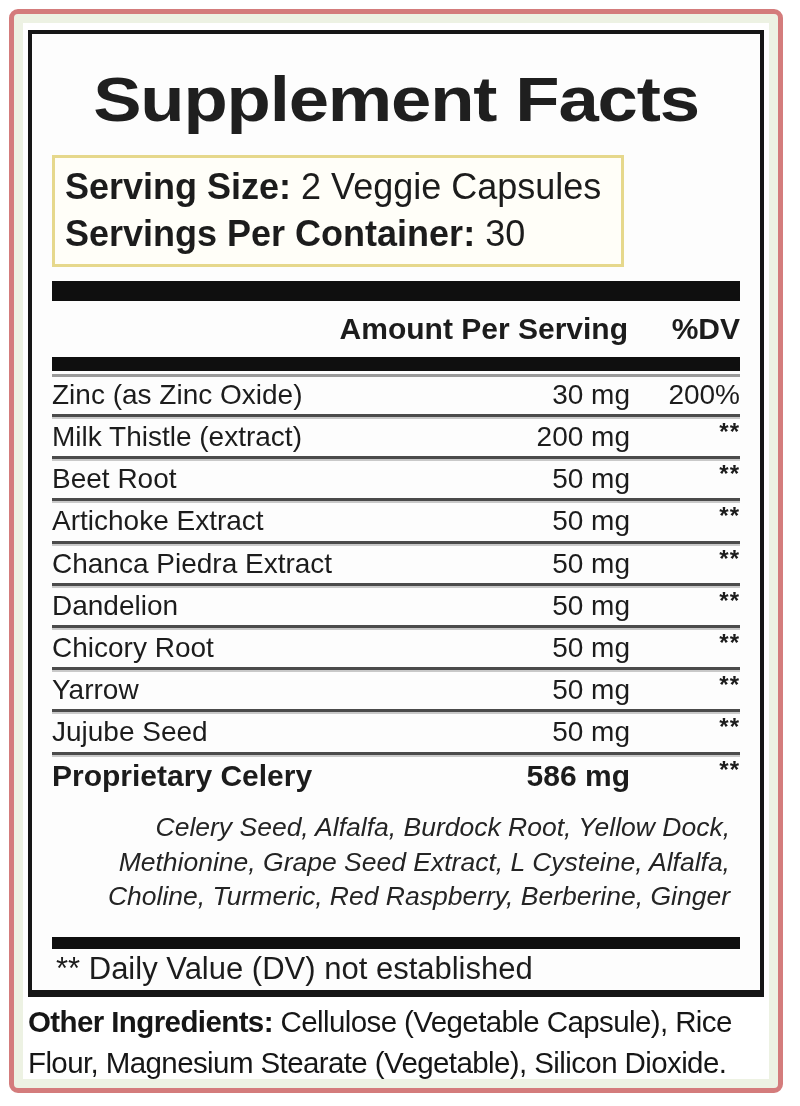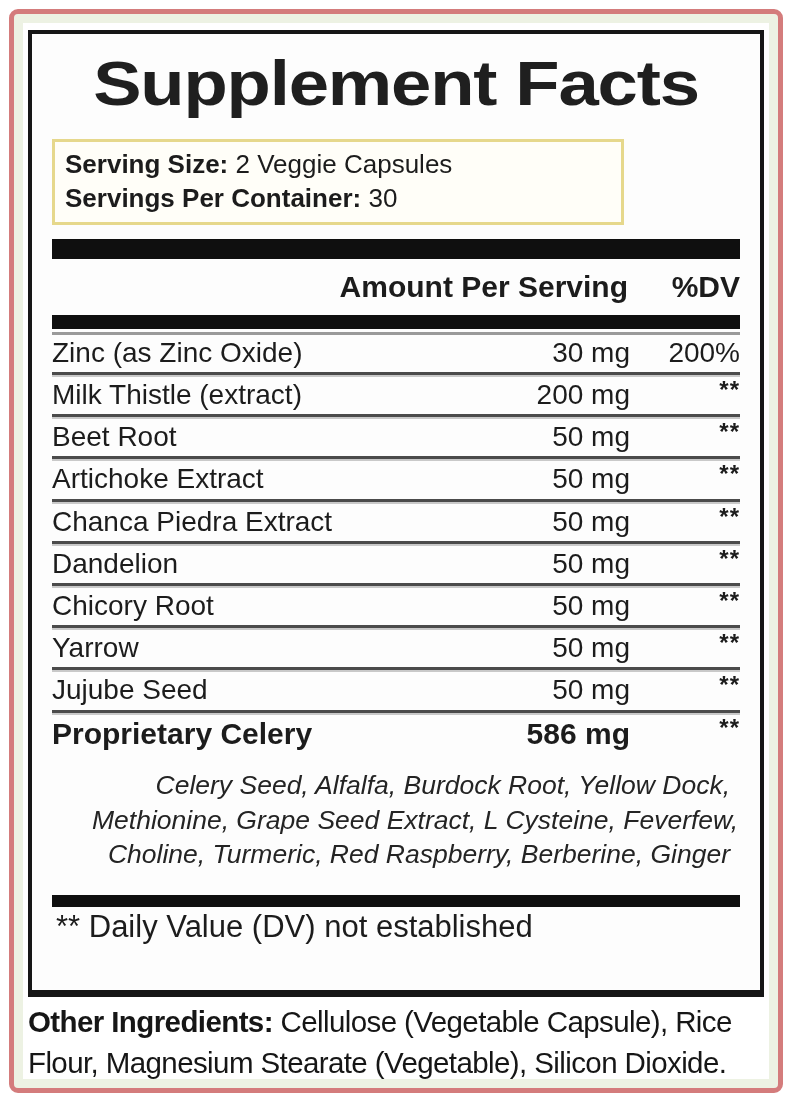--- a/index.html
+++ b/index.html
@@ -14,31 +14,31 @@
     position:absolute; left:9px; top:9px; width:774px; height:1084px;
     border:5px solid #d47c7c; border-radius:9px;
     box-shadow: inset 0 0 0 9px #edf2e3;
     box-sizing:border-box; pointer-events:none;
   }
   
   .label-box {
     position:absolute; left:28px; top:30px; width:736px; height:967px;
     box-sizing:border-box;
     border:4px solid #161616; border-bottom-width:7px;
-    background:#fdfdfd; padding:0 20px;
+    background:#fdfdfd; padding:16px 20px;
   }
   .title {
     margin:18px 0 0; font-size:63px; font-weight:bold; letter-spacing:-1px;
     line-height:1; text-align:center; color:#1f1f1f;
     transform:scaleX(1.15); transform-origin:center; white-space:nowrap;
   }
   .serving-box {
     margin-top:24px; width:572px; box-sizing:border-box;
     border:3px solid #e6d88c; background:#fffef8;
-    padding:6px 10px; font-size:26px; line-height:1.3;
+    padding:6px 10px; font-size:36px; line-height:1.3;
   }
   .serving-line { white-space:nowrap; }
   .b { font-weight:bold; }
   .bar { background:#0f0f0f; }
   .bar1 { height:20px; margin-top:14px; }
   .bar2 { height:14px; }
   .bar3 { height:12px; margin-top:24px; }
   .thinline { height:3px; background:#9a9a9a; margin-top:3px; }
   .hdr {
     display:grid; grid-template-columns:1fr 110px;
@@ -162,21 +162,21 @@
   <div class="divider"></div>
 
   <div class="trow bold">
     <span class="c-name">Proprietary Celery</span>
     <span class="c-amt">586 mg</span>
     <span class="c-dv dv-star">**</span>
   </div>
 
   <div class="blend">
     <div class="blend-line">Celery Seed, Alfalfa, Burdock Root, Yellow Dock,</div>
-    <div class="blend-line">Methionine, Grape Seed Extract, L Cysteine, Feverfew,</div>
+    <div class="blend-line">Methionine, Grape Seed Extract, L Cysteine, Alfalfa,</div>
     <div class="blend-line">Choline, Turmeric, Red Raspberry, Berberine, Ginger</div>
   </div>
 
   <div class="bar bar3"></div>
 
   <div class="footnote">** Daily Value (DV) not established</div>
 
 </div>
 
 <div class="other-ing">

